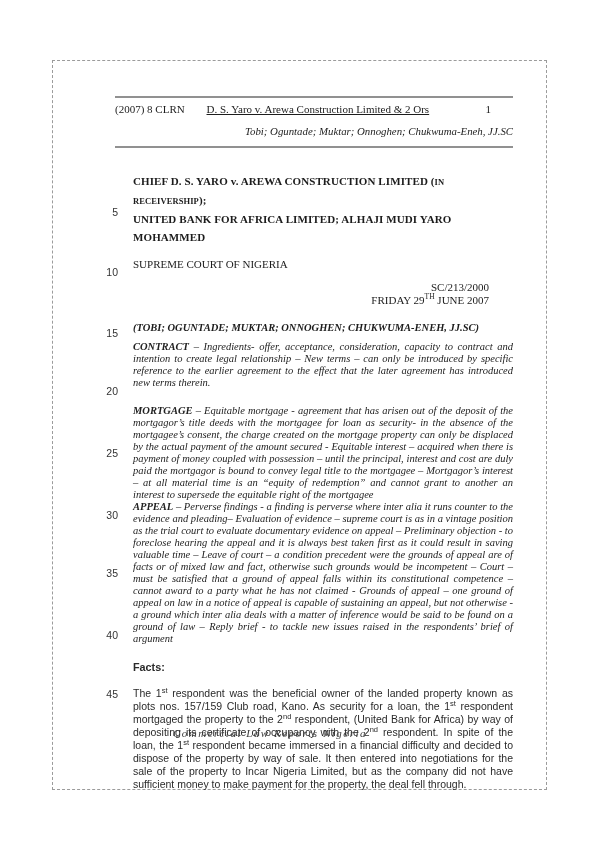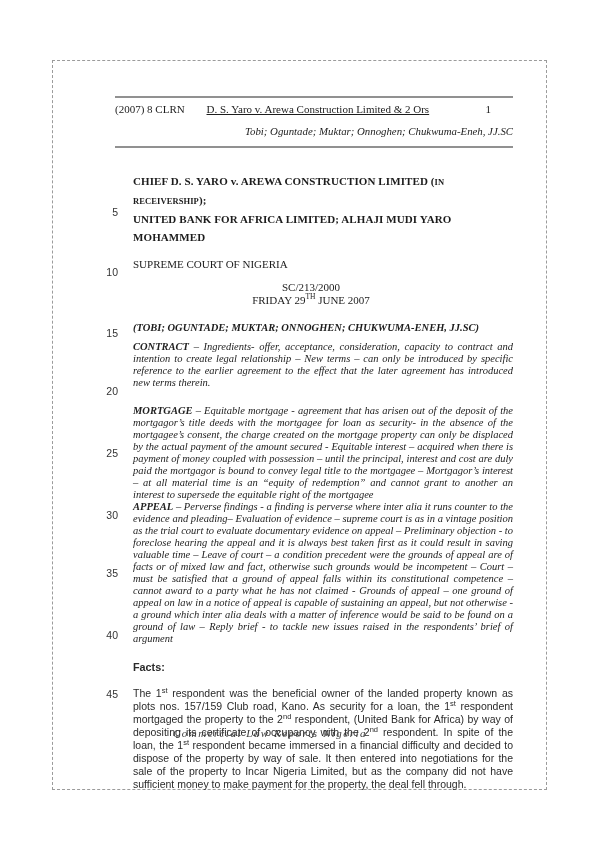--- a/index.html
+++ b/index.html
@@ -26,21 +26,21 @@
     margin-top:8px;text-align:right;font-style:italic;
     font-size:10.8px;line-height:14px;
   }
   .body-col{padding-left:18px;width:380px;box-sizing:content-box;}
   .case-title{
     margin-top:24px;font-weight:bold;font-size:11px;line-height:18px;
     letter-spacing:.1px;
   }
   .case-title .small-caps{font-size:8.5px;}
   .court-name{margin-top:12px;font-size:11px;line-height:13px;}
-  .suit-block{margin-top:10px;text-align:center;padding-right:24px;
+  .suit-block{margin-top:10px;text-align:right;padding-right:24px;
     font-size:11px;line-height:13px;}
   .sup{vertical-align:super;font-size:7.5px;line-height:0;}
   .coram-line{margin-top:14px;font-style:italic;font-size:10.5px;line-height:13px;font-weight:bold;}
   .headnote{
     text-align:justify;font-style:italic;font-size:10.5px;line-height:12px;
     color:#222;
   }
   .headnote .term{font-weight:bold;}
   .hn-contract{margin-top:7px;}
   .hn-mortgage{margin-top:16px;}

